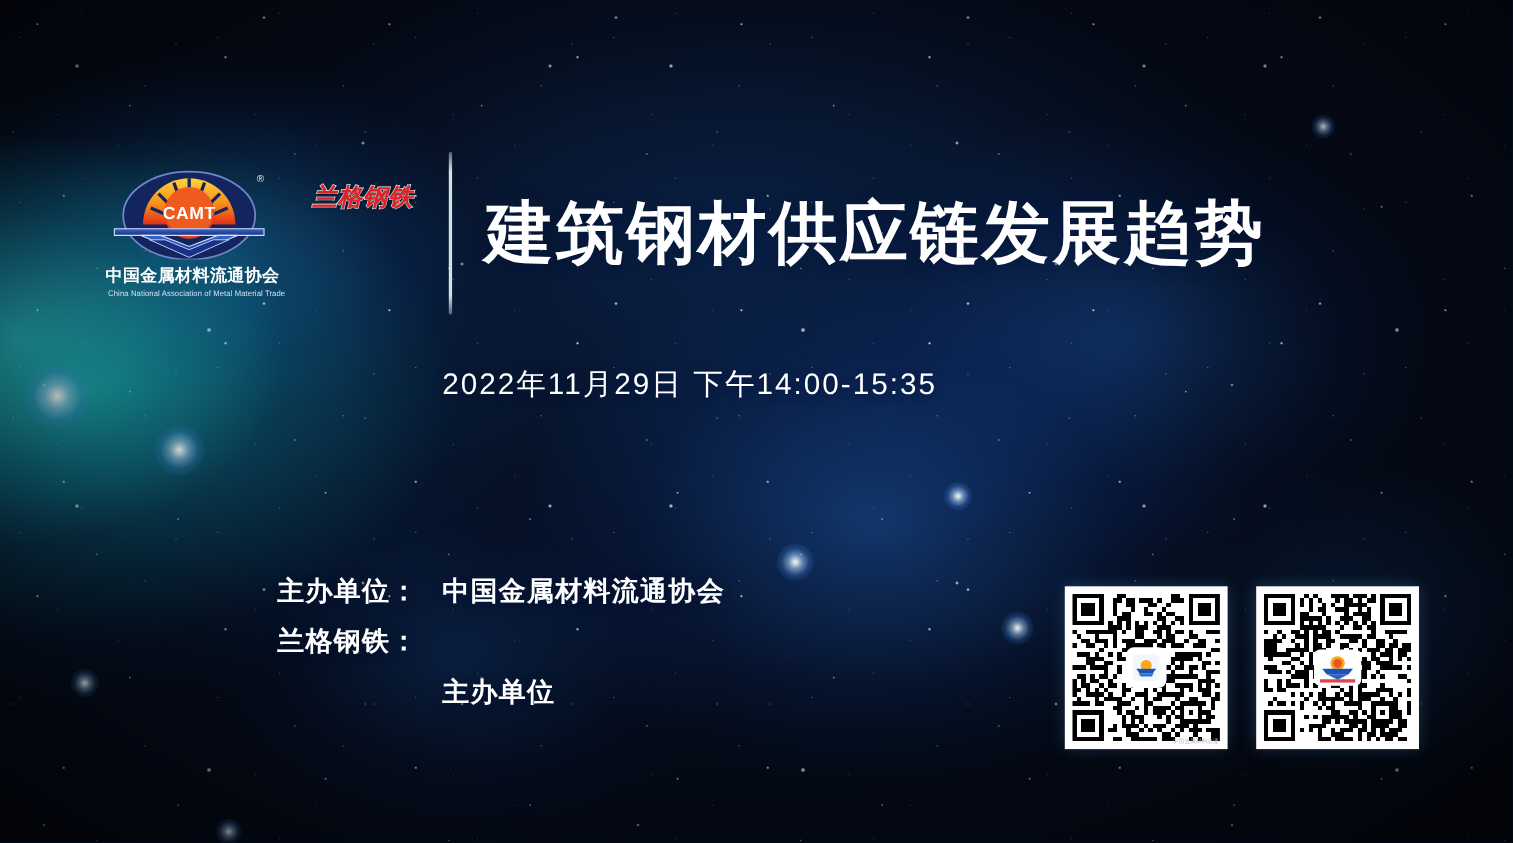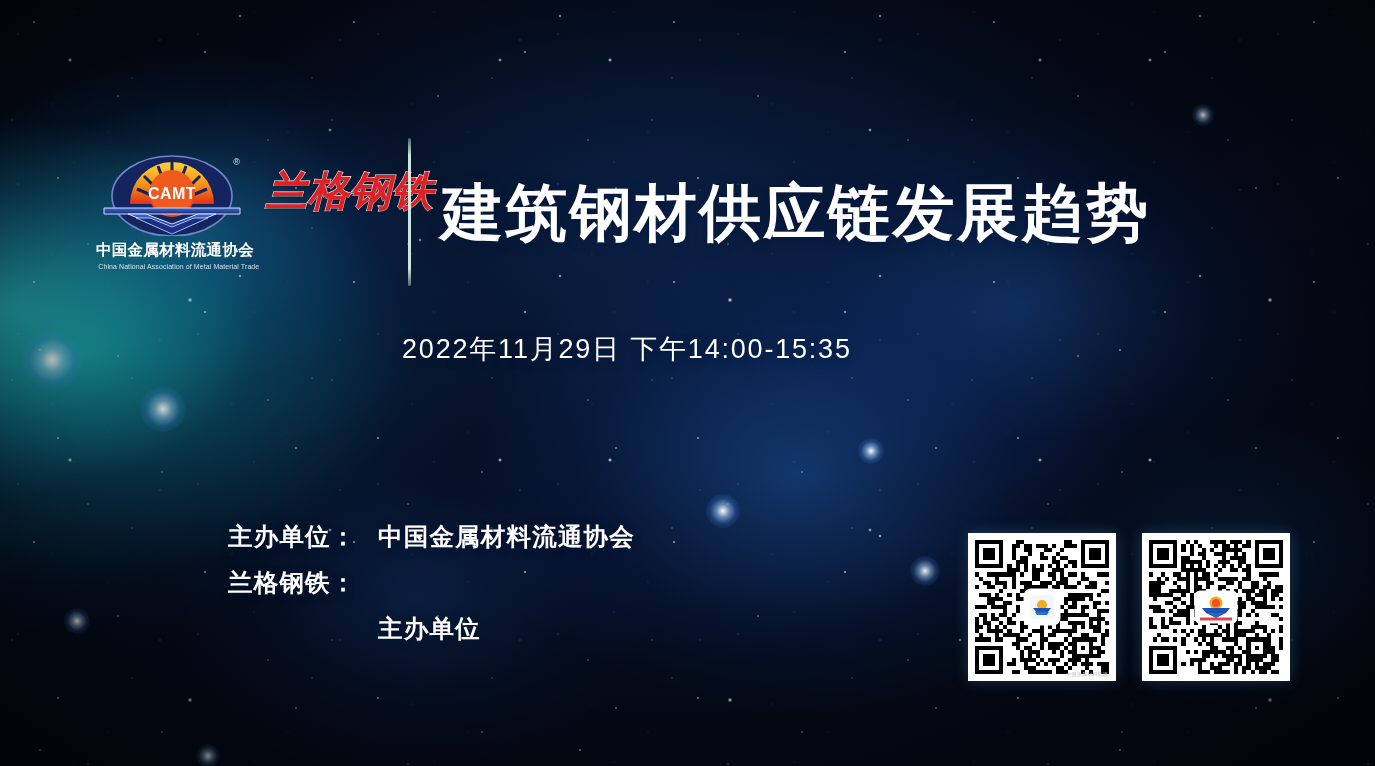--- a/index.html
+++ b/index.html
@@ -131,21 +131,21 @@
     letter-spacing: 0.1px;
     white-space: nowrap;
     transform: scaleX(0.97);
   }
 
   
   .lgmi-logo { width: 128px; text-align: center; padding-top: 6px; }
   .lgmi-mark { position: relative; width: 124px; height: 58px; margin: 0 auto; }
   .lgmi-cn {
     margin-top: 4px;
-    font-size: 41px;
+    font-size: 22px;
     font-weight: 700;
     color: #e02025;
     -webkit-text-stroke: 1.2px #ffffff;
     paint-order: stroke fill;
     letter-spacing: 1px;
     font-family: "DejaVu Serif", "Liberation Serif", serif;
     font-style: italic;
     white-space: nowrap;
     text-shadow: 0 1px 2px rgba(0,0,0,0.5);
   }
@@ -178,21 +178,21 @@
     font-size: 27px;
     font-weight: 400;
     letter-spacing: 1.8px;
     white-space: nowrap;
     text-shadow: 0 2px 9px rgba(0,20,60,0.7);
   }
 
   
   .organizers {
     position: absolute;
-    left: 228px;
+    left: 252px;
     top: 520px;
   }
   .org-row {
     display: flex;
     align-items: baseline;
     margin-bottom: 13px;
     white-space: nowrap;
   }
   .org-label {
     color: #ffffff;

